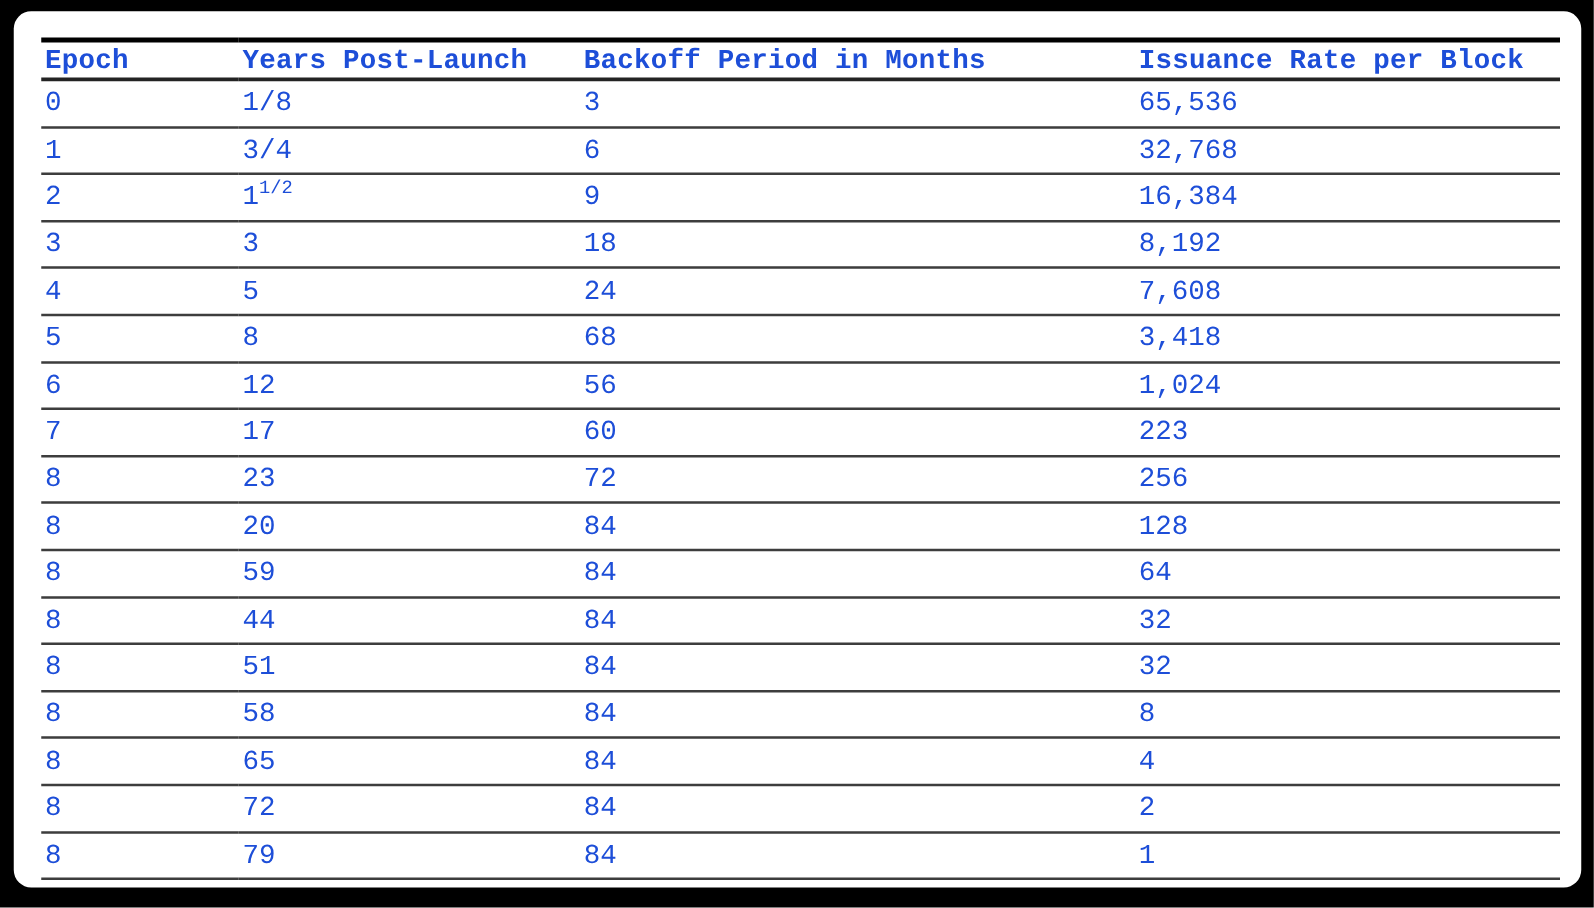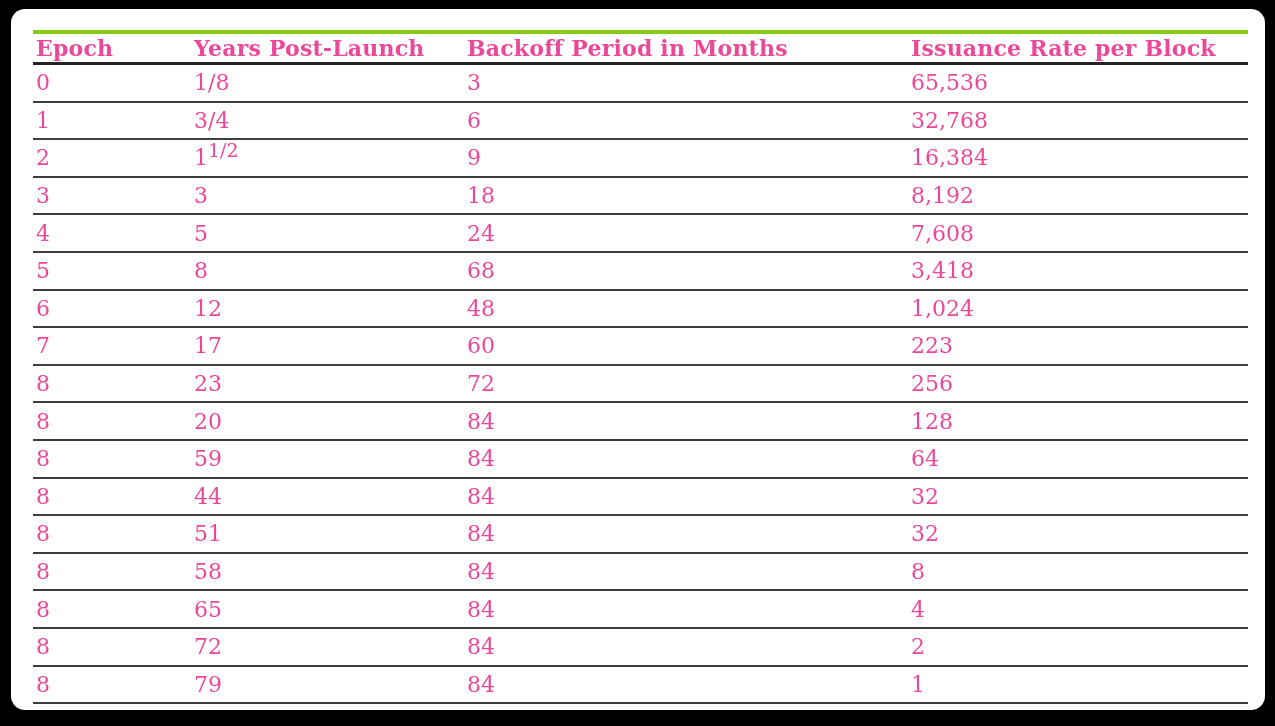--- a/index.html
+++ b/index.html
@@ -26,23 +26,24 @@
   .table-wrap {
     position: absolute;
     left: 22px;
     top: 21px;
     width: 1215px;
   }
   table.data-table {
     width: 1215px;
     border-collapse: collapse;
     table-layout: fixed;
-    border-top: 4px solid #84cc16;
-    color: #ec4899;
+    border-top: 4px solid #000000;
+    color: #1d4ed8;
     font-size: 22px;
+    font-family: Liberation Mono, monospace;
   }
   table.data-table thead th {
     text-align: left;
     font-weight: bold;
     font-size: 22px;
     letter-spacing: 0.2px;
     border-bottom: 3px solid #232323;
     height: 26px;
     padding: 1px 0 1px 3px;
     vertical-align: middle;
@@ -51,21 +52,21 @@
   }
   table.data-table tbody td {
     border-bottom: 2px solid #3d3d3d;
     height: 35.6px;
     padding: 0 0 0 3px;
     vertical-align: middle;
     white-space: nowrap;
     overflow: hidden;
   }
   table.data-table sup {
-    font-size: 19px;
+    font-size: 15px;
     line-height: 0;
     vertical-align: super;
     letter-spacing: 0;
   }
   .col-epoch   { width: 158px; }
   .col-years   { width: 273px; }
   .col-backoff { width: 444px; }
   .col-rate    { width: 340px; }
 </style>
 </head>
@@ -121,21 +122,21 @@
           </tr>
           <tr>
             <td>5</td>
             <td>8</td>
             <td>68</td>
             <td>3,418</td>
           </tr>
           <tr>
             <td>6</td>
             <td>12</td>
-            <td>48</td>
+            <td>56</td>
             <td>1,024</td>
           </tr>
           <tr>
             <td>7</td>
             <td>17</td>
             <td>60</td>
             <td>223</td>
           </tr>
           <tr>
             <td>8</td>

